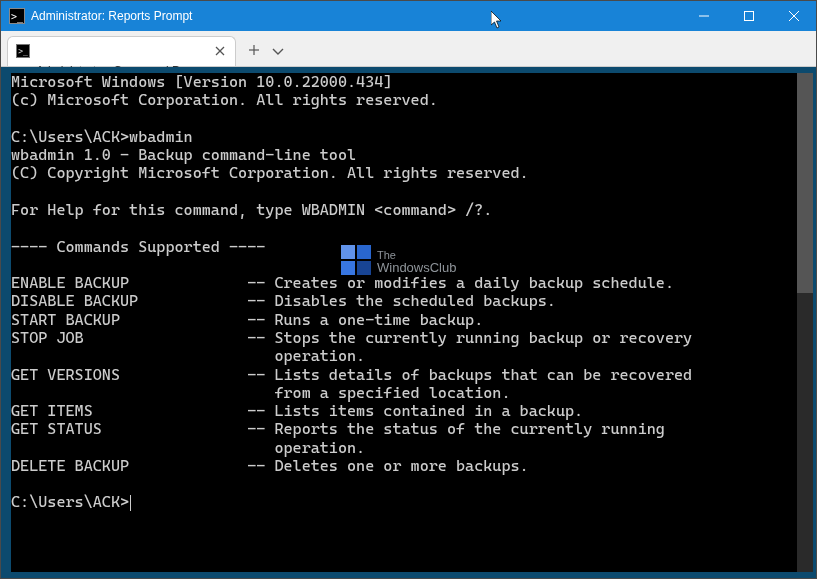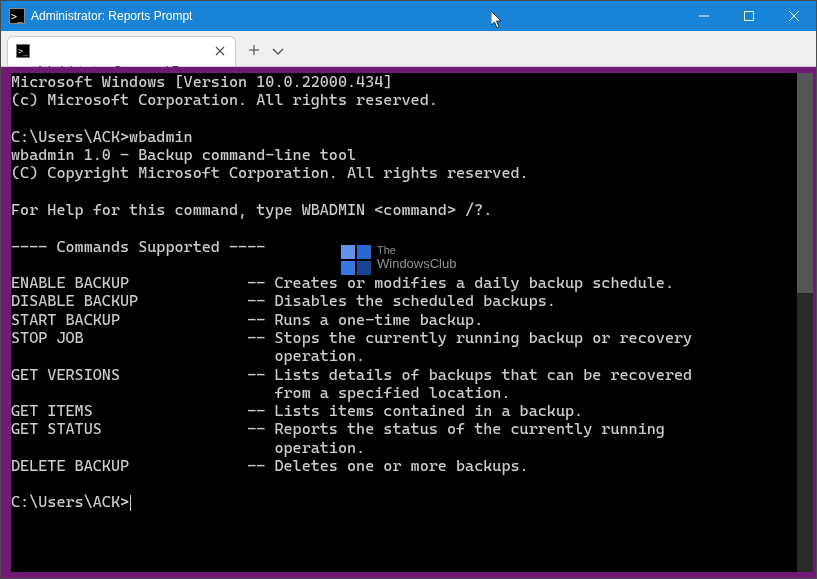--- a/index.html
+++ b/index.html
@@ -114,21 +114,21 @@
     .tab-actions {
       display: flex;
       align-items: center;
       gap: 12px;
       padding-left: 12px;
       color: #666;
     }
     .tab-action { cursor: pointer; font-size: 14px; }
     .terminal-wrap {
       flex: 1;
-      background: #701a75;
+      background: #0c4a6e;
       position: relative;
       padding: 6px 3px 6px 10px;
       display: flex;
     }
     .terminal {
       flex: 1;
       background: #000;
       color: #ccc;
       font-family: 'Cascadia Mono', 'Consolas', monospace;
       font-size: 15.5px;
@@ -147,21 +147,21 @@
       top: 0;
       width: 100%;
       height: 44%;
       background: #555;
     }
     .watermark {
       position: absolute;
       left: 340px;
       top: 178px;
       display: flex;
-      align-items: flex-start;
+      align-items: flex-end;
       gap: 6px;
       pointer-events: none;
       opacity: 0.92;
     }
     .watermark-flag {
       width: 30px;
       height: 30px;
       display: grid;
       grid-template-columns: 1fr 1fr;
       grid-template-rows: 1fr 1fr;

